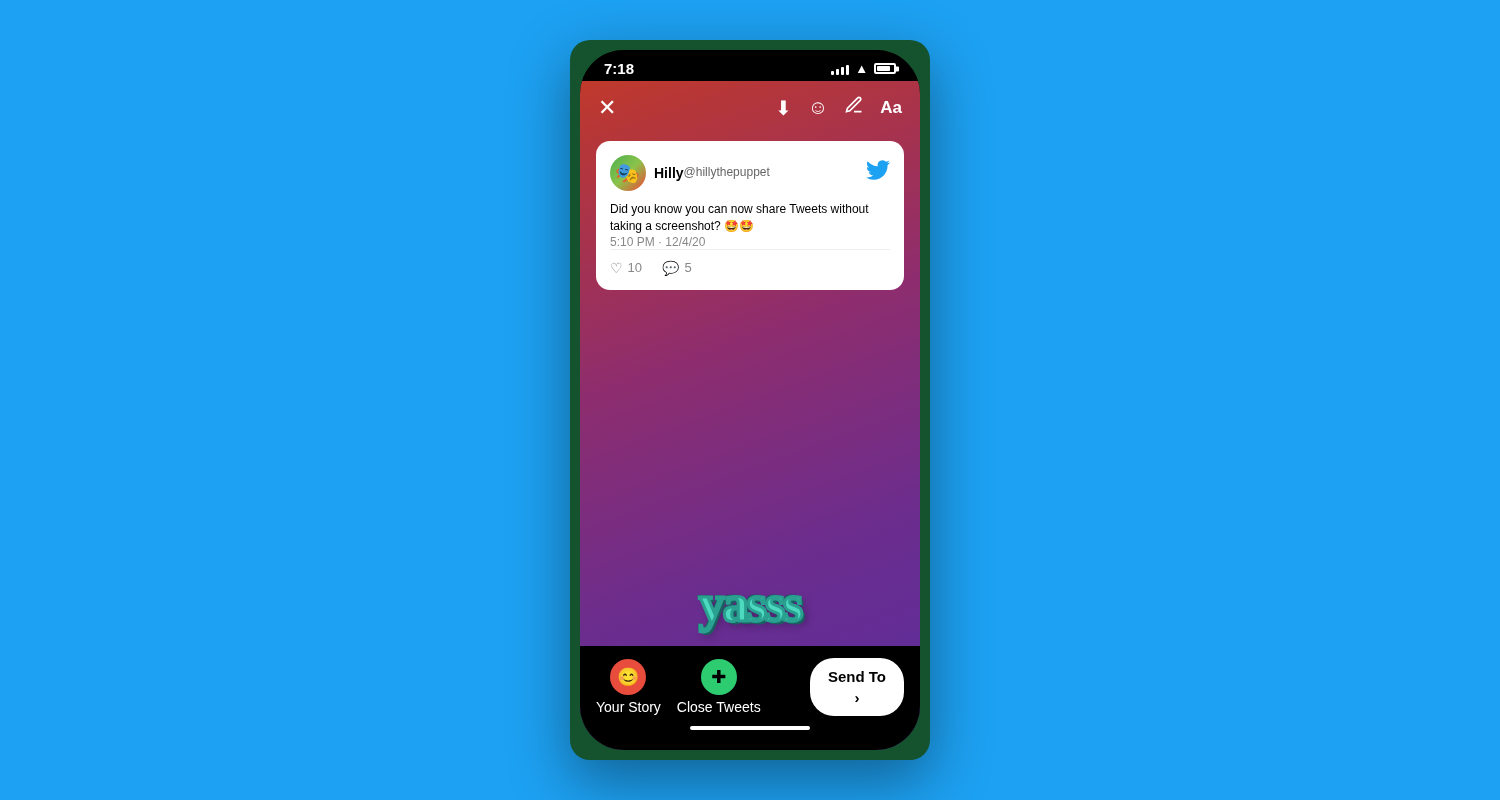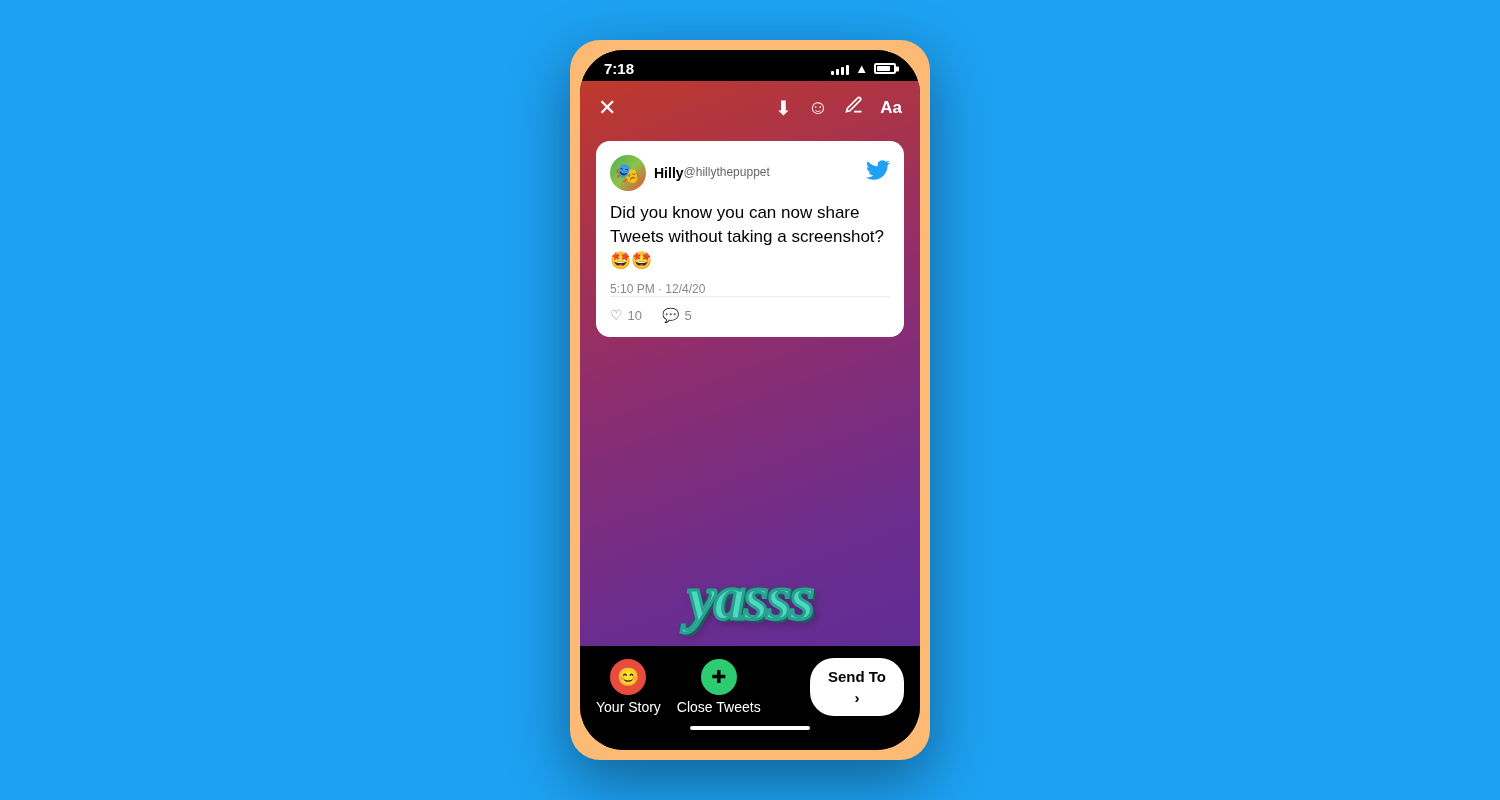--- a/index.html
+++ b/index.html
@@ -11,22 +11,22 @@
       display: flex;
       align-items: center;
       justify-content: center;
       font-family: -apple-system, BlinkMacSystemFont, 'Segoe UI', sans-serif;
       overflow: hidden;
     }
 
     .phone-outer {
       width: 360px;
       height: 720px;
-      background: #fdba74;
-      border-radius: 30px;
+      background: #14532d;
+      border-radius: 20px;
       padding: 10px;
       box-shadow: 0 20px 60px rgba(0,0,0,0.4);
       position: relative;
     }
 
     .phone-inner {
       width: 100%;
       height: 100%;
       background: #000;
       border-radius: 44px;
@@ -233,24 +233,23 @@
       font-size: 12px;
       color: #666;
     }
 
     .twitter-bird {
       color: #1da1f2;
       font-size: 22px;
     }
 
     .tweet-text {
-      font-size: 17px;
+      font-size: 12px;
       color: #000;
       line-height: 1.4;
-      margin-bottom: 10px;
     }
 
     .tweet-timestamp {
       font-size: 12px;
       color: #888;
       margin-bottom: 10px;
       border-bottom: 1px solid #eee;
     }
 
     .tweet-actions {
@@ -274,23 +273,22 @@
     .yasss-sticker {
       position: absolute;
       bottom: 120px;
       left: 50%;
       transform: translateX(-50%);
       z-index: 5;
       text-align: center;
     }
 
     .yasss-text {
-      font-size: 64px;
+      font-size: 52px;
       font-weight: 900;
-      font-style: italic;
       font-family: 'Georgia', cursive, serif;
       color: #4dd9c0;
       -webkit-text-stroke: 3px #2aa090;
       text-shadow:
         3px 3px 0 #1a6060,
         -2px -2px 0 #1a6060,
         4px 4px 8px rgba(0,0,0,0.4);
       letter-spacing: -2px;
       line-height: 1;
       white-space: nowrap;

